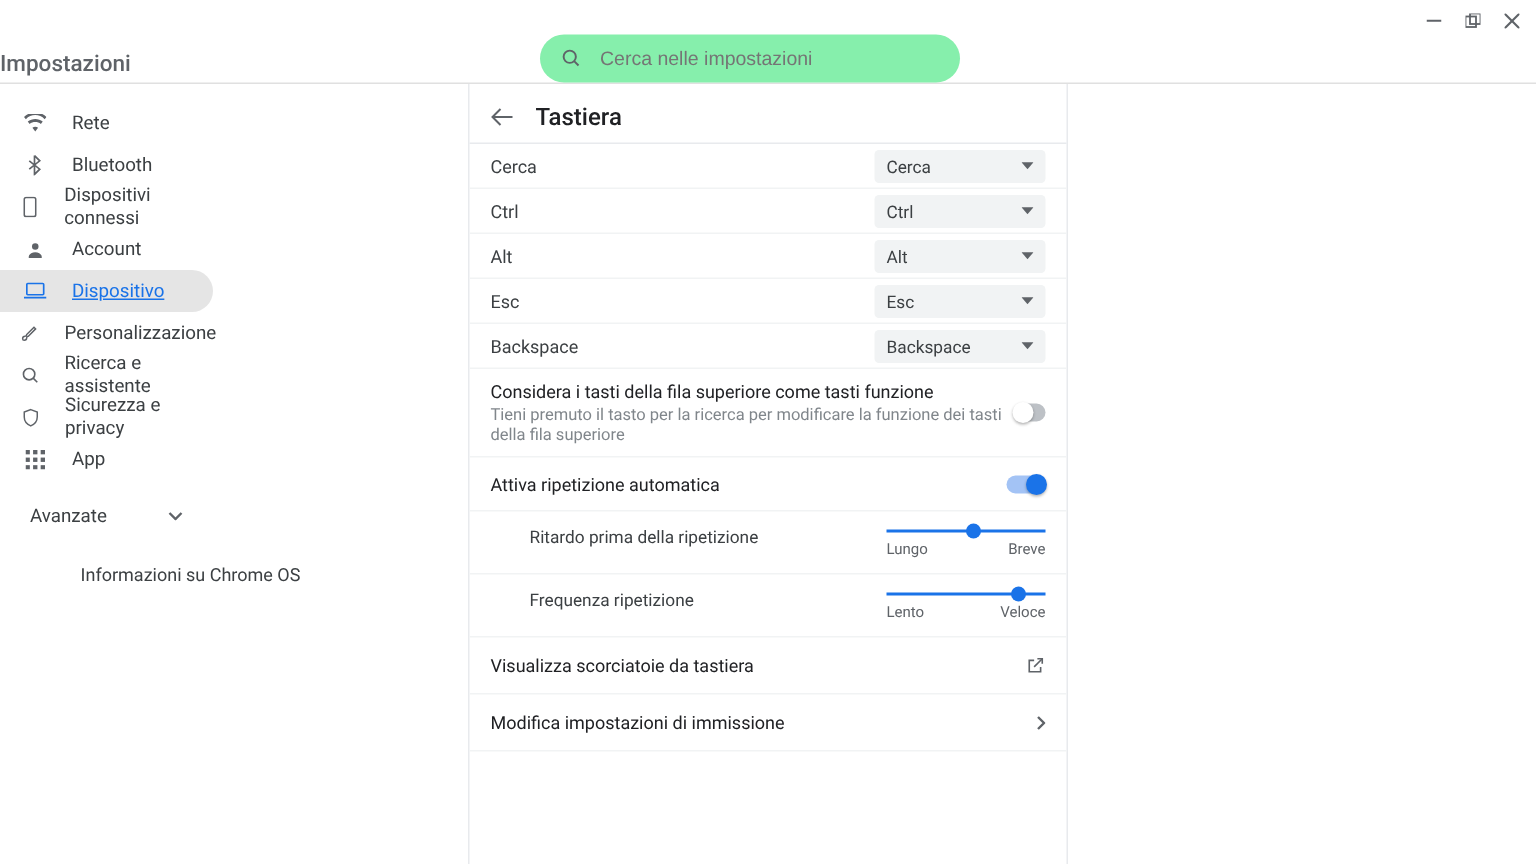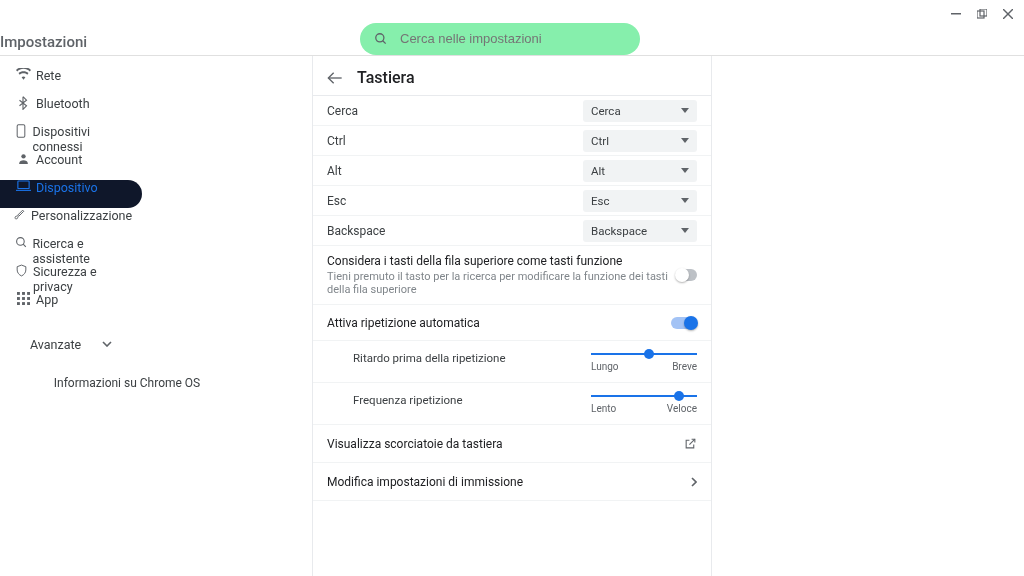--- a/index.html
+++ b/index.html
@@ -36,31 +36,31 @@
     display: flex;
     align-items: center;
     padding: 0 14px;
     margin-top: -6px;
     gap: 12px;
   }
   .search-wrap input { border: none; background: transparent; outline: none; font-size: 13px; color: #5f6368; width: 100%; }
   .content { display: flex; height: calc(576px - 56px); }
   .sidebar { width: 240px; padding-top: 12px; }
   .nav-item {
-    display: flex; align-items: flex-start; gap: 4px;
+    display: flex; align-items: center; gap: 16px;
     height: 28px; padding-left: 14px; padding-right: 20px;
     color: #3c4043; font-size: 12.5px;
     border-radius: 0 14px 14px 0;
     margin-right: 68px;
     width: 142px;
   }
   .nav-item .nic { width: 18px; display:flex; justify-content:center; color:#5f6368; }
-  .nav-item.selected { background: #0f172a; color:#1a73e8; }
+  .nav-item.selected { background: #e5e5e5; color:#1a73e8;text-decoration:underline; }
   .nav-item.selected .nic { color:#1a73e8; }
-  .adv-row { display:flex; align-items:center; justify-content:space-between; padding:0 30px; height:28px; width:142px; font-size:12.5px; color:#3c4043;}
+  .adv-row { display:flex; align-items:center; justify-content:space-between; padding:0 20px; height:28px; width:142px; font-size:12.5px; color:#3c4043;}
   .sidebar-sep { height: 10px; }
   .footer-link { padding-left:14px; font-size:12px; color:#3c4043; margin-top:8px;text-align:center;}
   .main-wrap { flex:1; display:flex; justify-content:flex-start; padding-left:72px; }
   .main {
     width: 400px;
     border-left: 1px solid #e8eaed;
     border-right: 1px solid #e8eaed;
     padding-top: 12px;
   }
   .page-hdr { display:flex; align-items:center; gap:14px; padding:0 14px 8px 14px; }

